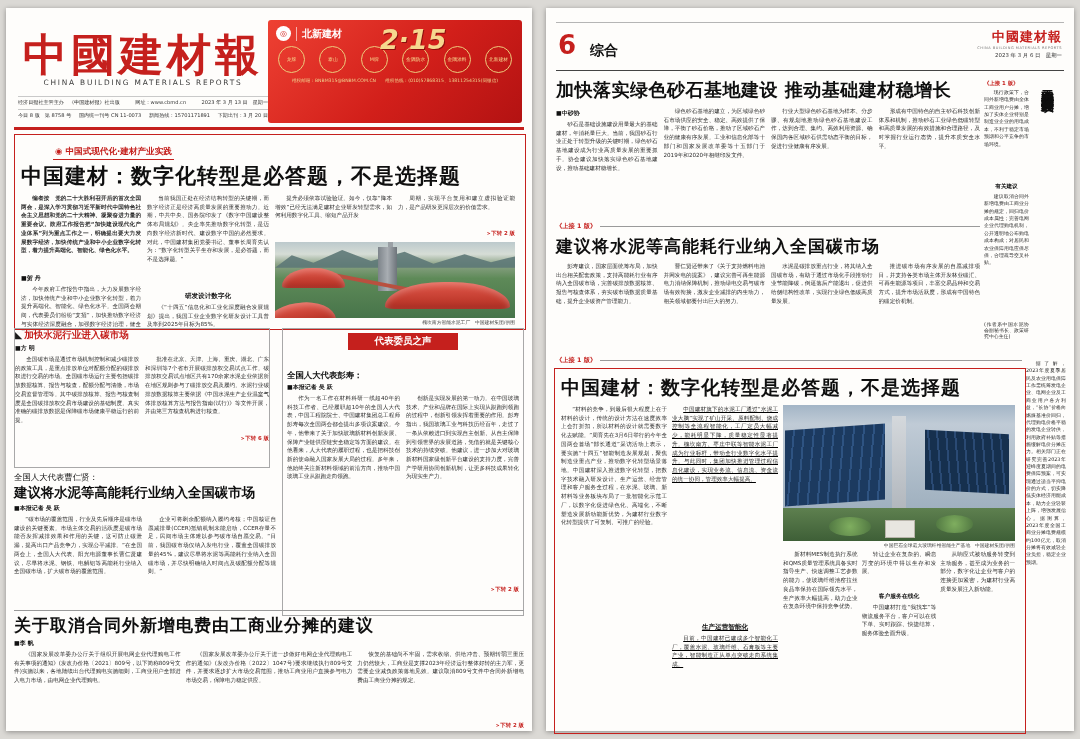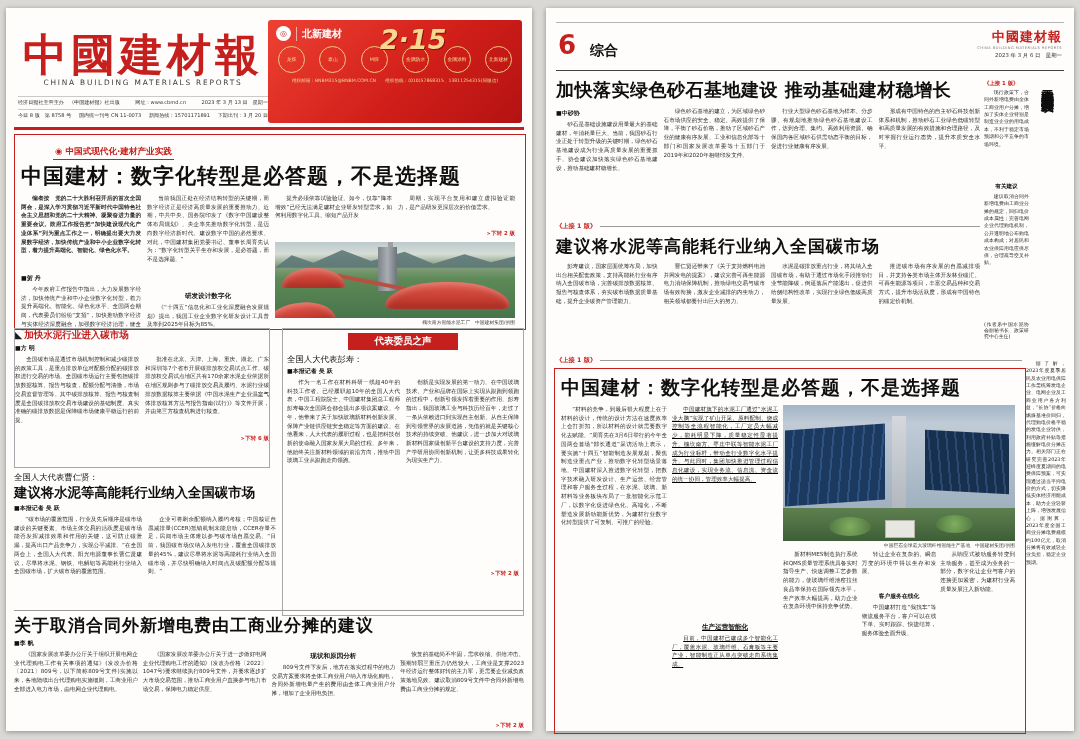--- a/index.html
+++ b/index.html
@@ -159,41 +159,37 @@
     <div class="serif hl" style="font-size:13.4px;text-align:left;margin:1px 0 2px;">建议将水泥等高能耗行业纳入全国碳市场</div>
     <div class="byl">■本报记者 吴 跃</div>
     <div class="colrow" style="height:92px;">
       <div class="col bt">“碳市场的覆盖范围，行业及先后顺序是碳市场建设的关键要素。市场主体交易的活跃度是碳市场能否发挥减排效果和作用的关键，这可防止碳泄漏，提高出口产品竞争力，实现公平减排。”在全国两会上，全国人大代表、阳光电源董事长曹仁贤建议，尽早将水泥、钢铁、电解铝等高能耗行业纳入全国碳市场，扩大碳市场的覆盖范围。</div>
       <div class="col bt">企业可将剩余配额纳入履约考核；中国核证自愿减排量(CCER)抵销机制未能启动，CCER存量不足，民间市场主体难以参与碳市场自愿交易。“目前，我国碳市场仅纳入发电行业，覆盖全国碳排放量的45%，建议尽早将水泥等高能耗行业纳入全国碳市场，并尽快明确纳入时间点及碳配额分配等规则。”</div>
     </div>
   </div>
 
   <div class="abs graybox" style="left:276px;top:320px;width:232px;height:278px;padding:4px;">
     <div class="badge">代表委员之声</div>
-    <div class="overline" style="margin-top:4px;">全国人大代表彭寿：</div>
+    <div class="overline" style="margin-top:20px;font-weight:bold;">全国人大代表彭寿：</div>
     <div class="byl">■本报记者 吴 跃</div>
     <div class="colrow" style="height:200px;">
       <div class="col bt">作为一名工作在材料科研一线超40年的科技工作者、已经履职超10年的全国人大代表，中国工程院院士、中国建材集团总工程师彭寿每次全国两会都会提出多项议案建议。今年，他带来了关于加快玻璃新材料创新发展、保障产业链供应链安全稳定等方面的建议。在他看来，人大代表的履职过程，也是把科技创新的使命融入国家发展大局的过程。多年来，他始终关注新材料领域的前沿方向，推动中国玻璃工业从跟跑走向领跑。</div>
       <div class="col">
         <div class="bt" style="height:192px;">创新是实现发展的第一动力。在中国玻璃技术、产业和品牌在国际上实现从跟跑到领跑的过程中，创新引领发挥着重要的作用。彭寿指出，我国玻璃工业与科技历经百年，走过了一条从依赖进口到实现自主创新、从自主保障到引领世界的发展道路，凭借的就是关键核心技术的持续突破。他建议，进一步加大对玻璃新材料国家级创新平台建设的支持力度，完善产学研用协同创新机制，让更多科技成果转化为现实生产力。</div>
         <div class="jump">＞下转 2 版</div>
       </div>
     </div>
   </div>
 
   <div class="abs" style="left:8px;top:602px;width:510px;height:118px;border-top:1px solid #999;padding-top:3px;">
     <div class="serif hl" style="font-size:17px;letter-spacing:1px;">关于取消合同外新增电费由工商业分摊的建议</div>
     <div class="byl">■李 帆</div>
     <div class="colrow" style="height:80px;gap:5px;">
       <div class="col bt">《国家发展改革委办公厅关于组织开展电网企业代理购电工作有关事项的通知》(发改办价格〔2021〕809号，以下简称809号文件)实施以来，各地陆续出台代理购电实施细则，工商业用户全部进入电力市场，由电网企业代理购电。</div>
       <div class="col bt">《国家发展改革委办公厅关于进一步做好电网企业代理购电工作的通知》(发改办价格〔2022〕1047号)要求继续执行809号文件，并要求逐步扩大市场交易范围，推动工商业用户直接参与电力市场交易，保障电力稳定供应。</div>
-      <div class="col">
-        <div class="sub">现状和原因分析</div>
-        <div class="bt" style="height:68px;">809号文件下发后，地方在落实过程中的电力交易方案要求将全体工商业用户纳入市场化购电，合同外新增电量产生的费用由全体工商业用户分摊，增加了企业用电负担。</div>
-      </div>
       <div class="col">
         <div class="bt" style="height:72px;">恢复的基础尚不牢固，需求收缩、供给冲击、预期转弱三重压力仍然较大，工商业是支撑2023年经济运行整体好转的主力军，更需要企业减负政策落地见效。建议取消809号文件中合同外新增电费由工商业分摊的规定。</div>
         <div class="jump">＞下转 2 版</div>
       </div>
     </div>
   </div>
 </div>
 
 <div class="page" id="right-page">
 

